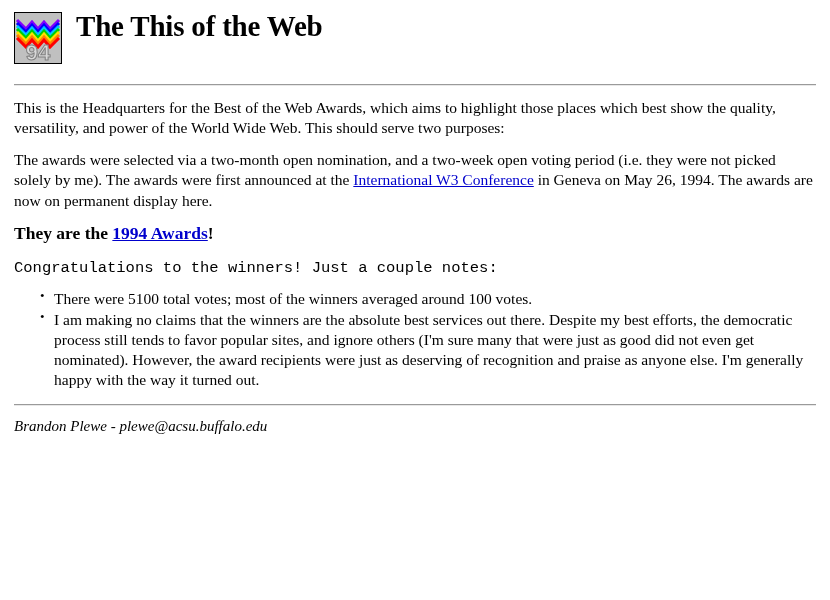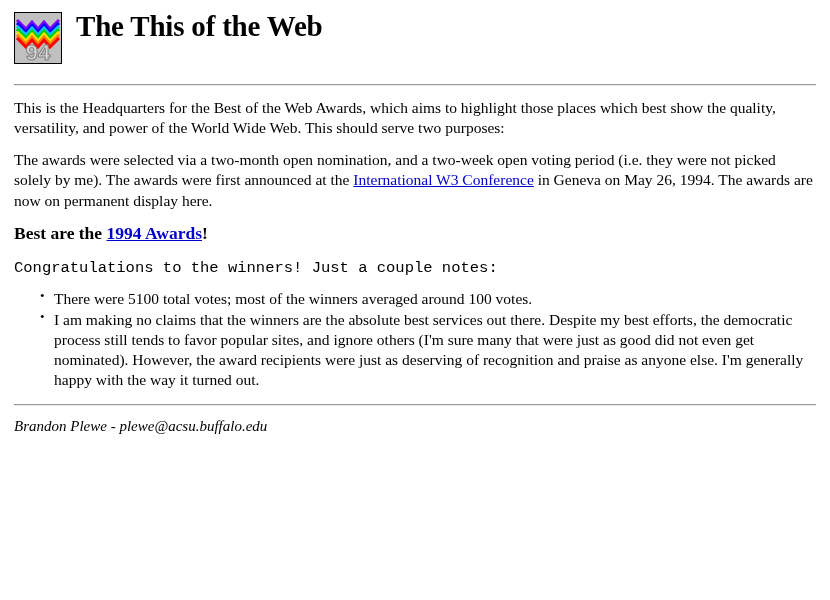--- a/index.html
+++ b/index.html
@@ -146,21 +146,21 @@
     <div class="site-title">The This of the Web</div>
   </div>
 
   <hr class="rule">
 
   <p class="para">This is the Headquarters for the Best of the Web Awards, which aims to highlight those places which best show the quality, versatility, and power of the World Wide Web. This should serve two purposes:</p>
 
 
   <p class="para"><span>The awards were selected via a two-month open nomination, and a two-week open voting period (i.e. they were not picked solely by me). The awards were first announced at the </span><a class="link" href="#">International W3 Conference</a><span> in Geneva on May 26, 1994. The awards are now on permanent display here.</span></p>
 
-  <h2 class="section-heading"><span>Best are the </span><a class="link" href="#">1994 Awards</a><span>!</span></h2>
+  <h2 class="section-heading"><span>They are the </span><a class="link" href="#">1994 Awards</a><span>!</span></h2>
 
   <p class="para tight">Congratulations to the winners! Just a couple notes:</p>
 
   <ul class="bullets">
     <li>There were 5100 total votes; most of the winners averaged around 100 votes.</li>
     <li>I am making no claims that the winners are the absolute best services out there. Despite my best efforts, the democratic process still tends to favor popular sites, and ignore others (I'm sure many that were just as good did not even get nominated). However, the award recipients were just as deserving of recognition and praise as anyone else. I'm generally happy with the way it turned out.</li>
   </ul>
 
   <hr class="rule bottom">
 

